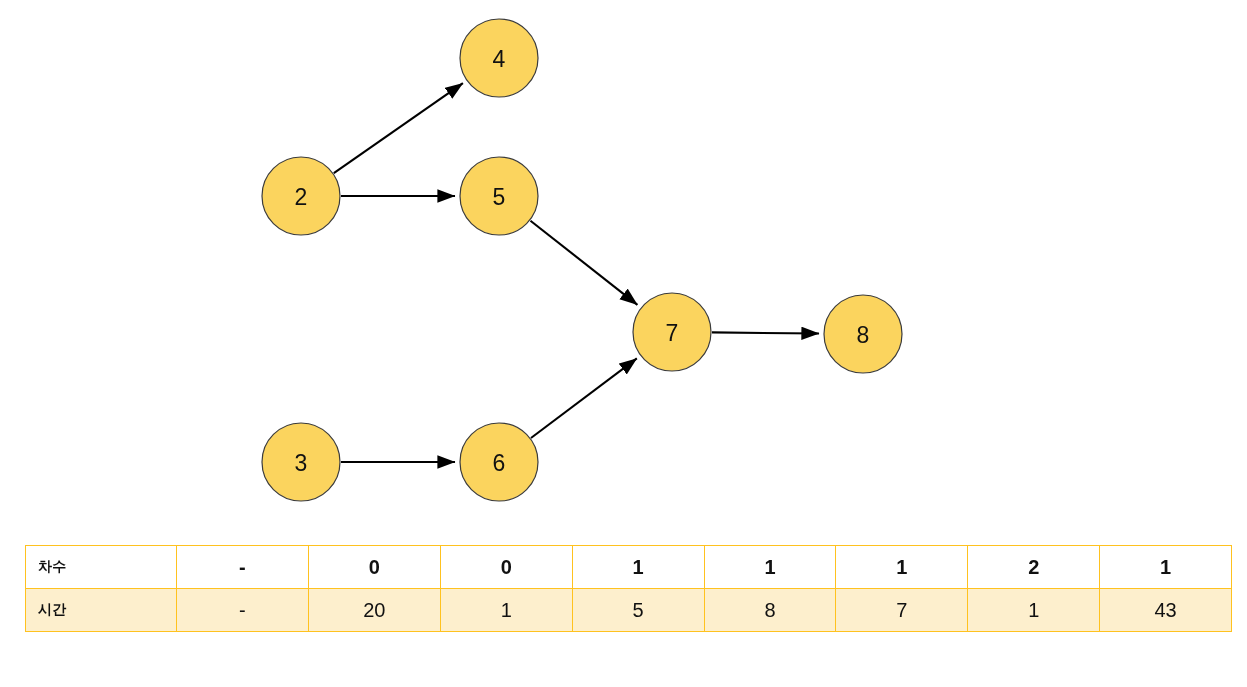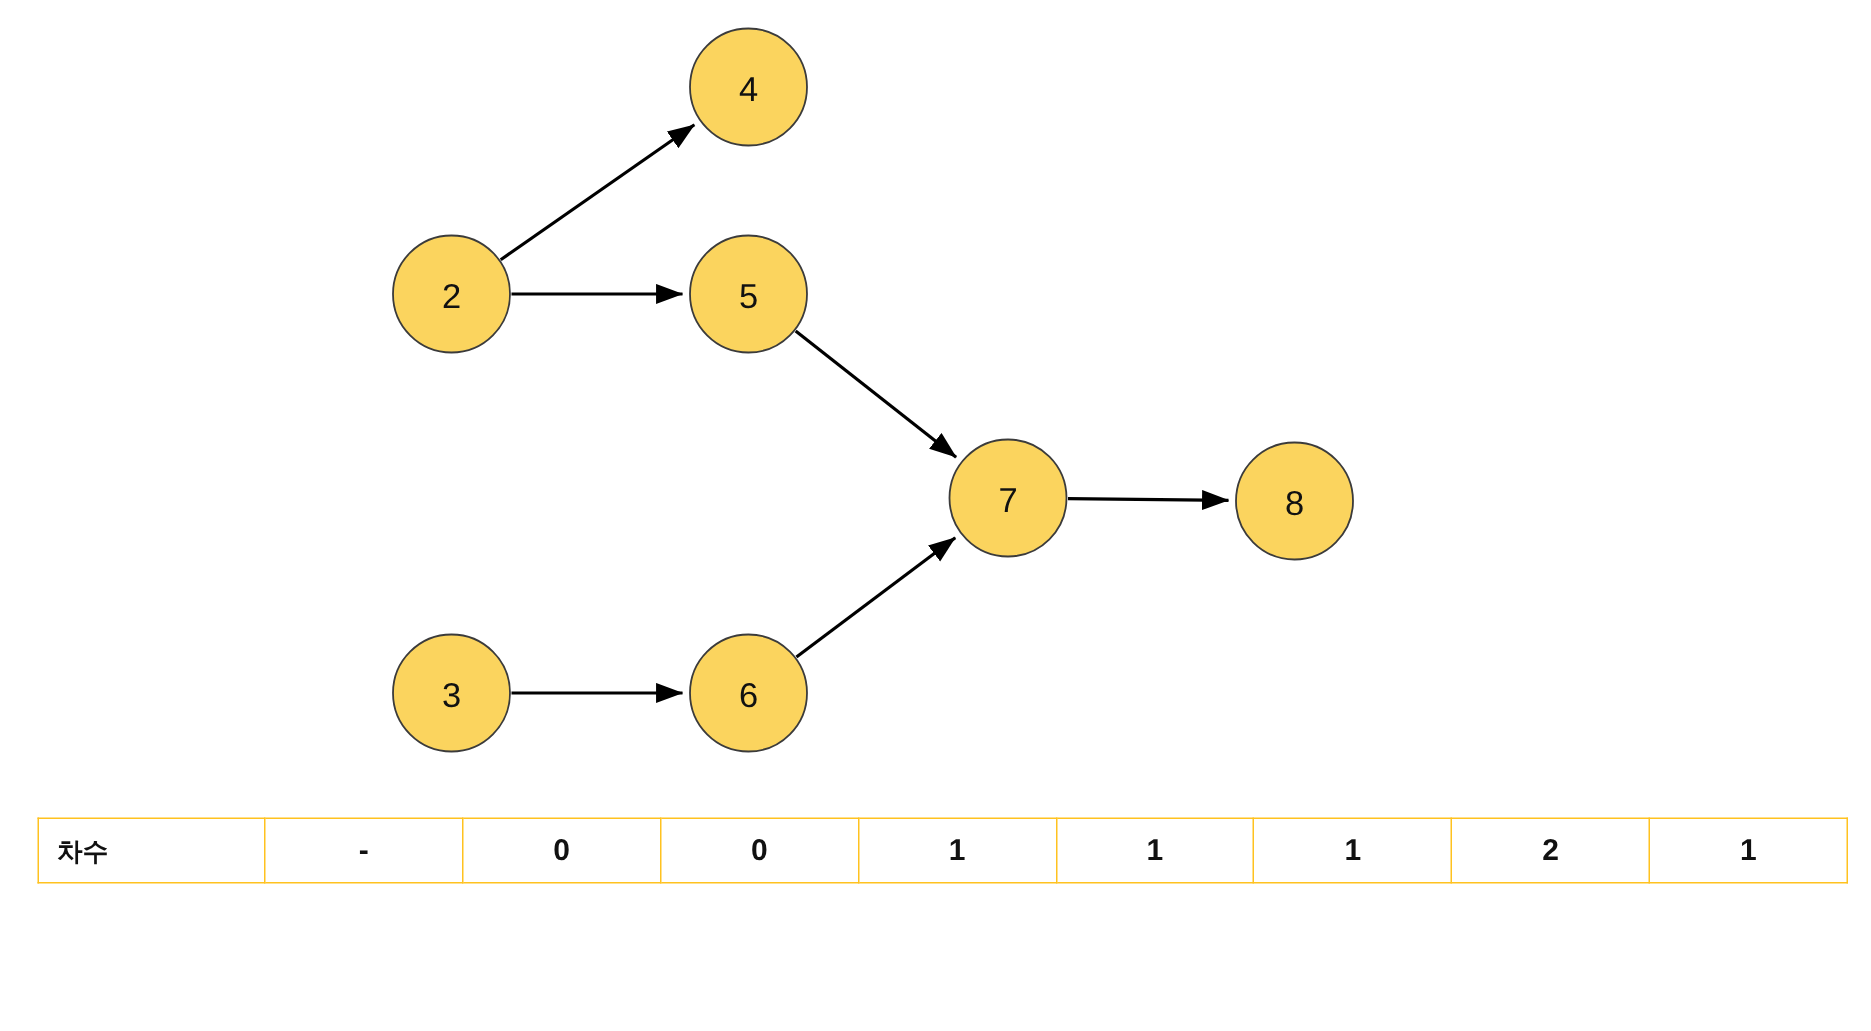--- a/index.html
+++ b/index.html
@@ -71,21 +71,21 @@
     font-size: 20px;
     color: #111111;
     padding: 0;
     background: #ffffff;
   }
   table.data-table td.row-label {
     width: 138px;
     text-align: left;
     padding-left: 12px;
     font-weight: bold;
-    font-size: 17px;
+    font-size: 14px;
     letter-spacing: 0.2px;
   }
   tr.row-degree td {
     font-weight: bold;
   }
   tr.row-time td {
     background: #fdefcd;
   }
   tr.row-time td.row-label {
     background: #fdefcd;
@@ -152,15 +152,26 @@
           <td class="row-label">차수</td>
           <td>-</td>
           <td>0</td>
           <td>0</td>
           <td>1</td>
           <td>1</td>
           <td>1</td>
           <td>2</td>
           <td>1</td>
         </tr>
+        <tr class="row-time">
+          <td class="row-label">시간</td>
+          <td>-</td>
+          <td>20</td>
+          <td>1</td>
+          <td>5</td>
+          <td>8</td>
+          <td>7</td>
+          <td>1</td>
+          <td>43</td>
+        </tr>
       </tbody>
   </table>
 </div>
 
 </body></html>

